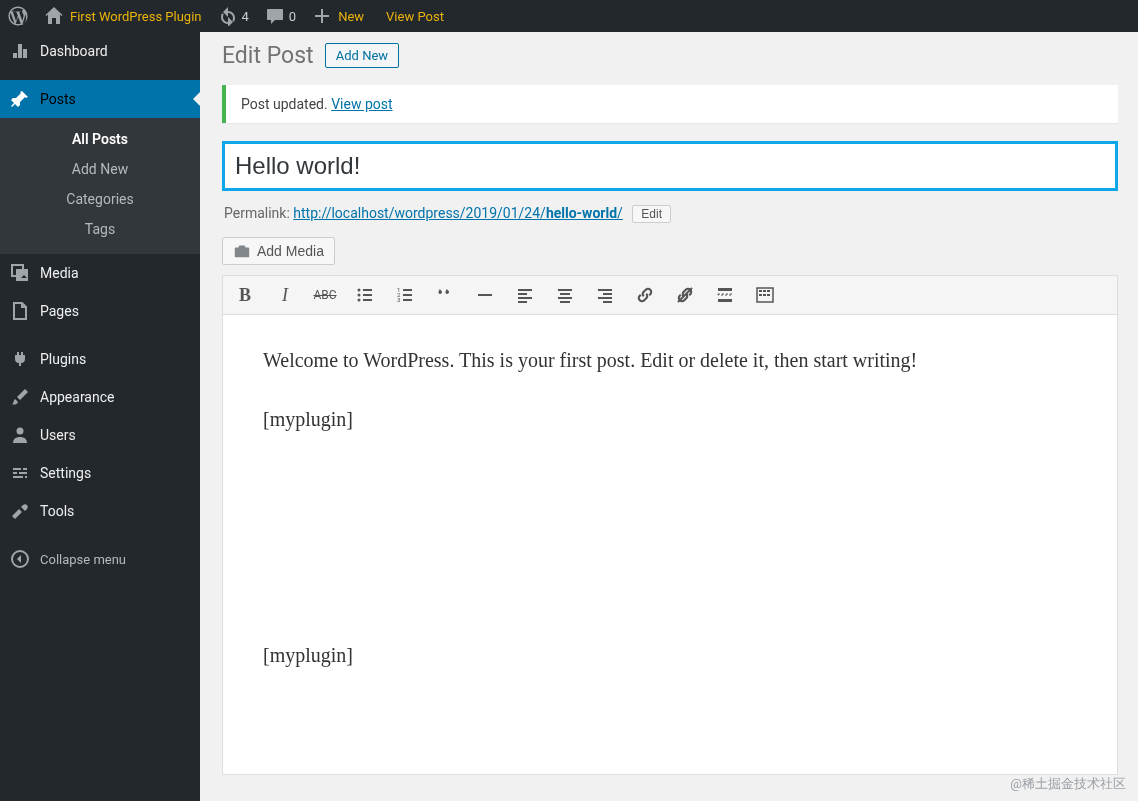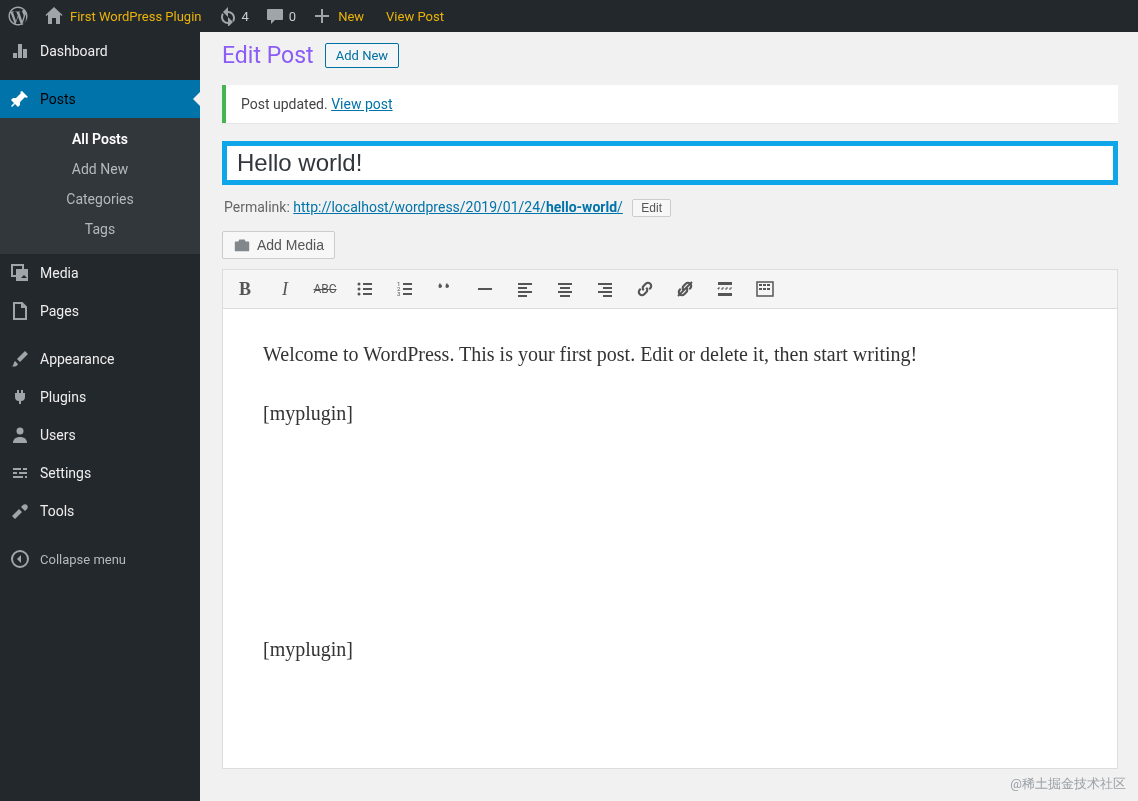--- a/index.html
+++ b/index.html
@@ -38,33 +38,33 @@
   .submenu { background:#32373c; padding:6px 0 10px 0; }
   .submenu-item { display:block; padding:7px 12px; color:#b4b9be; font-size:14px; cursor:pointer; }
   .submenu-item.current { color:#fff; font-weight:600; }
   .menu-sep { height:10px; }
   .collapse-item { display:flex; align-items:center; height:38px; padding-left:10px; color:#b4b9be; cursor:pointer; font-size:13px;}
   .collapse-item .mi-ico{ width:20px; height:20px; margin-right:10px; display:flex; align-items:center; justify-content:center;}
 
   
   #wpbody { position:absolute; top:32px; left:200px; right:0; bottom:0; background:#f1f1f1; overflow:hidden;}
   .wrap { padding:10px 20px 0 22px; }
-  h1.heading { font-size:23px; font-weight:400; color:#8b5cf6; display:inline-block; margin-right:8px;}
+  h1.heading { font-size:23px; font-weight:400; color:#737373; display:inline-block; margin-right:8px;}
   .page-title-action {
     display:inline-block; border:1px solid #0071a1; color:#0071a1; background:#f3f5f6;
     padding:4px 10px; font-size:13px; border-radius:2px; cursor:pointer; position:relative; top:-3px;
   }
   .notice {
     background:#fff; border-left:4px solid #46b450; box-shadow:0 1px 1px rgba(0,0,0,.04);
     padding:11px 15px; margin:14px 0 18px 0; font-size:14px; color:#444;
   }
   .notice a { color:#0073aa; text-decoration:underline; cursor:pointer; }
 
   .title-input {
-    width:100%; height:44px; background:#fff; border:5px solid #0ea5e9;
+    width:100%; height:50px; background:#fff; border:3px solid #0ea5e9;
     font-size:24px; padding:3px 10px; color:#32373c; outline:none;
   }
   .permalink-row { padding:8px 2px 14px 2px; font-size:14px; color:#666; }
   .permalink-row a { color:#0073aa; text-decoration:underline; }
   .permalink-row a strong { font-weight:700; }
   .permalink-edit {
     border:1px solid #ccc; background:#f7f7f7; color:#555; font-size:12px;
     padding:1px 8px; margin-left:6px; border-radius:2px; cursor:pointer;margin-top:6px;
   }
 
@@ -183,32 +183,32 @@
           <path d="M4 2h8l4 4v12H4z" fill="none" stroke="#a0a5aa" stroke-width="2"></path>
           <path d="M12 2v4h4" fill="none" stroke="#a0a5aa" stroke-width="2"></path>
         </svg>
       </span>
     <span>Pages</span>
   </div>
   <div class="menu-sep"></div>
   <div class="menu-item">
     <span class="mi-ico">
         <svg viewBox="0 0 20 20">
+          <path d="M7 3v3H5v4c0 2 1 4 4 4v3h2v-3c3 0 4-2 4-4V6h-2V3h-2v3H9V3z"></path>
+        </svg>
+      </span>
+    <span>Plugins</span>
+  </div>
+  <div class="menu-item">
+    <span class="mi-ico">
+        <svg viewBox="0 0 20 20">
           <path d="M15 2l3 3-8 8-3-3zM5 12l3 3c-1 3-5 3-6 2 2 0 1-3 3-5z"></path>
         </svg>
       </span>
     <span>Appearance</span>
-  </div>
-  <div class="menu-item">
-    <span class="mi-ico">
-        <svg viewBox="0 0 20 20">
-          <path d="M7 3v3H5v4c0 2 1 4 4 4v3h2v-3c3 0 4-2 4-4V6h-2V3h-2v3H9V3z"></path>
-        </svg>
-      </span>
-    <span>Plugins</span>
   </div>
   <div class="menu-item">
     <span class="mi-ico">
         <svg viewBox="0 0 20 20">
           <circle cx="10" cy="6" r="3.5"></circle>
           <path d="M3 18c0-4 3-6 7-6s7 2 7 6z"></path>
         </svg>
       </span>
     <span>Users</span>
   </div>

